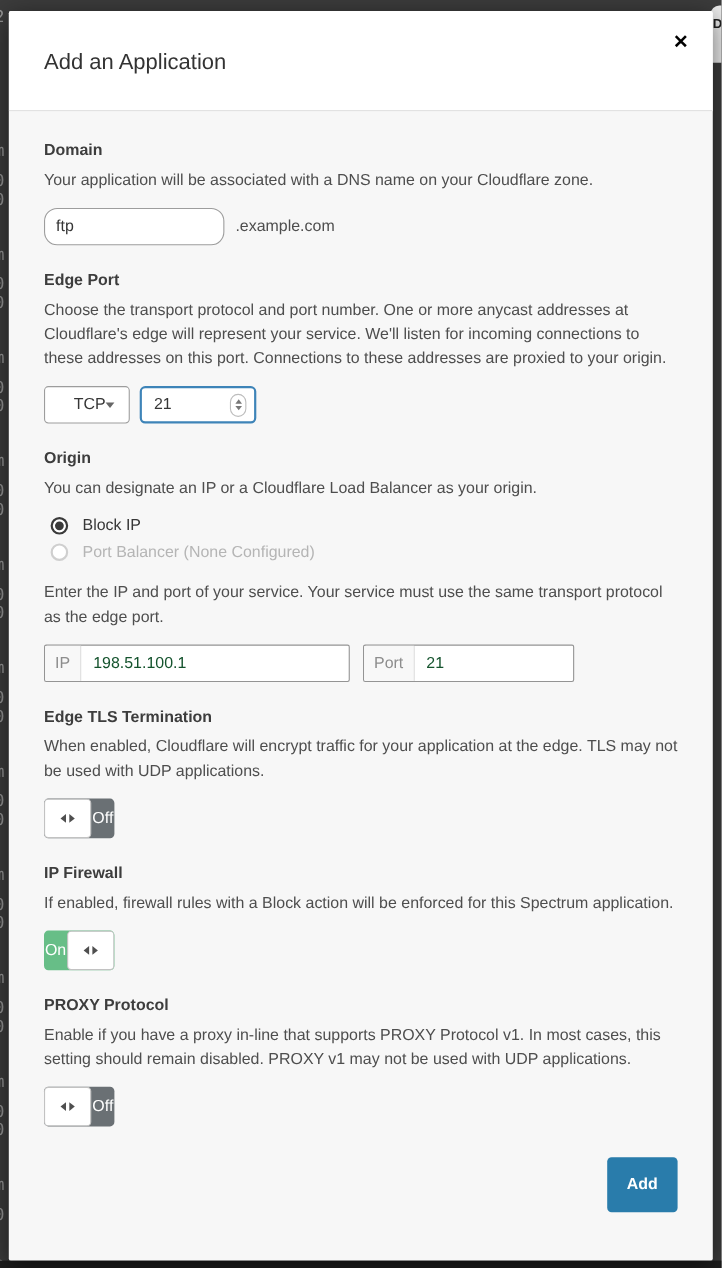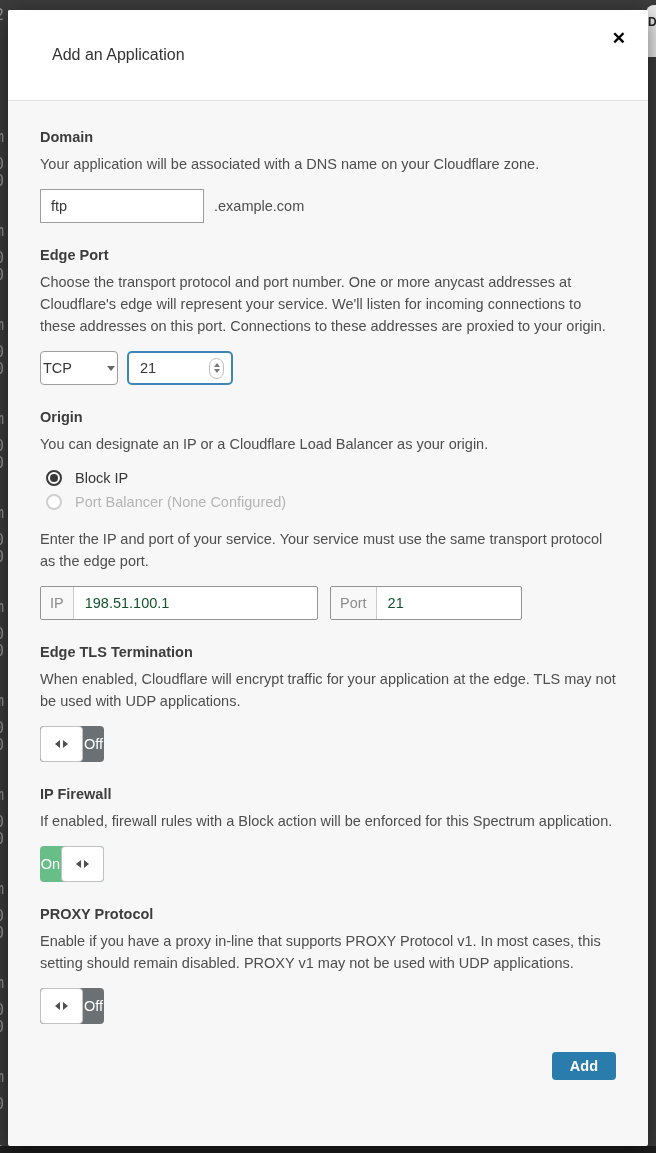--- a/index.html
+++ b/index.html
@@ -14,37 +14,37 @@
     font-family:"DejaVu Sans Mono",monospace;font-size:15px;line-height:18px}
   .strip-bottom{position:absolute;left:0;bottom:0;width:656px;height:7px;background:#1e1e1e;z-index:1}
   .frag-card{position:absolute;right:0;top:5px;width:10px;height:52px;background:#ededed;
     border-radius:8px 0 0 0;z-index:1;overflow:hidden}
   .frag-card span{position:relative;left:2px;top:7px;color:#222;font-size:12px;font-weight:700}
 
   
   .modal{position:absolute;left:8px;top:10px;width:640px;height:1136px;background:#f7f7f7;
     border-radius:2px;box-shadow:0 6px 24px rgba(0,0,0,.55);overflow:hidden;z-index:2}
   .modal-header{height:91px;background:#fff;border-bottom:1px solid #e2e2e2;position:relative;box-sizing:border-box}
-  .modal-header h1{margin:0;padding:36px 0 0 44px;font-size:16px;font-weight:400;color:#333}
+  .modal-header h1{margin:0;padding:36px 0 0 32px;font-size:20px;font-weight:400;color:#333}
   .close{position:absolute;top:20px;right:22px;background:none;border:none;padding:0;
     font-size:17px;font-weight:700;color:#000;cursor:pointer;line-height:1}
 
   .modal-body{padding:28px 32px 0}
   .section{margin-bottom:24px}
   .sec-label{font-size:14.5px;font-weight:700;color:#3d3d3d;margin-bottom:8px}
   p.desc{margin:0 0 14px;font-size:14.5px;color:#4e4e4e;line-height:22px;max-width:585px}
   .row{display:flex;align-items:center}
 
-  .text-input{height:34px;box-sizing:border-box;border:1px solid #9d9d9d;border-radius:0;
+  .text-input{height:34px;box-sizing:border-box;border:1px solid #9d9d9d;border-radius:12px;
     padding:1px 10px;font-size:14.5px;color:#363636;background:#fff;font-family:inherit;outline:none}
   .domain-input{width:164px}
   .suffix{font-size:14.5px;color:#4e4e4e;margin-left:10px}
 
   .selectbox{width:78px;height:34px;box-sizing:border-box;border:1px solid #9d9d9d;border-radius:4px;
-    background:#fff;display:flex;align-items:center;justify-content:space-between;padding:0 2px;
+    background:#fff;display:flex;align-items:center;justify-content:space-between;padding:0 26px;
     font-size:14.5px;color:#363636;margin-right:9px;cursor:pointer}
   .caret{width:0;height:0;border:4px solid transparent;border-top:5px solid #666;margin-top:5px}
 
   .numbox{width:106px;height:34px;box-sizing:border-box;border:2px solid #3e84b8;border-radius:5px;
     background:#fff;display:flex;align-items:center;padding:0 7px 0 9px}
   .numbox input{border:none;outline:none;flex:1;min-width:0;font-size:14.5px;color:#363636;
     font-family:inherit;background:transparent}
   .spinner{width:15px;height:21px;border:1px solid #bdbdbd;border-radius:8px;box-sizing:border-box;
     display:flex;flex-direction:column;align-items:center;justify-content:center;gap:2px;cursor:pointer;flex:none}
   .sp-up{width:0;height:0;border:3px solid transparent;border-bottom:4px solid #777;border-top:none}
@@ -71,21 +71,21 @@
   .toggle{width:64px;height:36px;border-radius:4px;display:flex;overflow:hidden;cursor:pointer}
   .toggle.off{background:#6a7074}
   .toggle.on{background:#67be87}
   .knob{width:43px;height:36px;box-sizing:border-box;background:#fff;border:1px solid #c2c2c2;
     border-radius:4px;display:flex;align-items:center;justify-content:center;gap:3px;flex:none}
   .tstate{flex:1;display:flex;align-items:center;justify-content:center;color:#fff;font-size:14.5px}
   .tri-l{width:0;height:0;border:4px solid transparent;border-right:5px solid #4f4f4f;border-left:none}
   .tri-r{width:0;height:0;border:4px solid transparent;border-left:5px solid #4f4f4f;border-right:none}
 
   .footer{display:flex;justify-content:flex-end;padding:4px 0 0}
-  .add-btn{background:#297cab;color:#fff;border:none;border-radius:4px;height:28px;padding:0 18px;
+  .add-btn{background:#297cab;color:#fff;border:none;border-radius:4px;height:50px;padding:0 18px;
     font-size:14.5px;font-weight:600;font-family:inherit;cursor:pointer}
 </style>
 </head>
 <body>
 
 <div class="strip-left">
     <span class="bg-glyph" style="top: 6px;">2</span>
     <span class="bg-glyph" style="top: 128px;">m</span>
     <span class="bg-glyph" style="top: 155px;">0</span>
     <span class="bg-glyph" style="top: 172px;">0</span>

